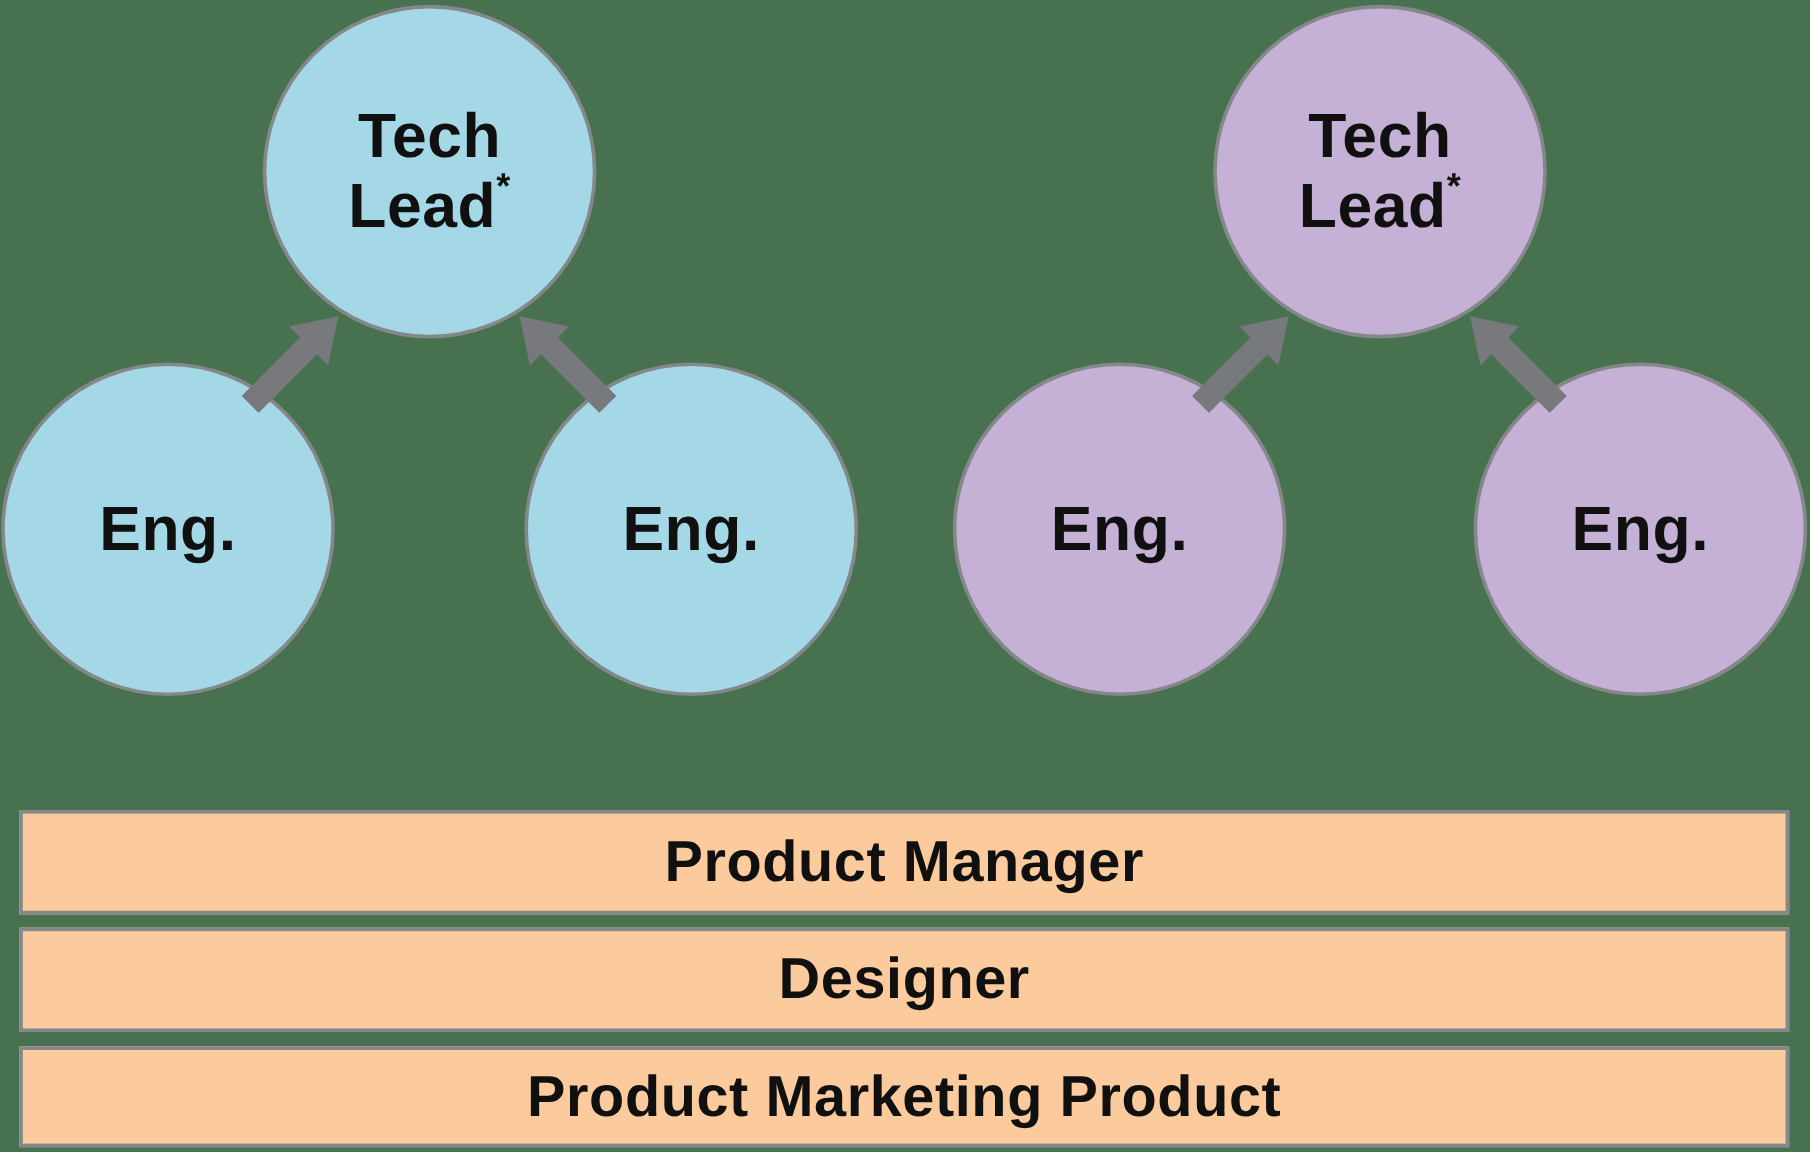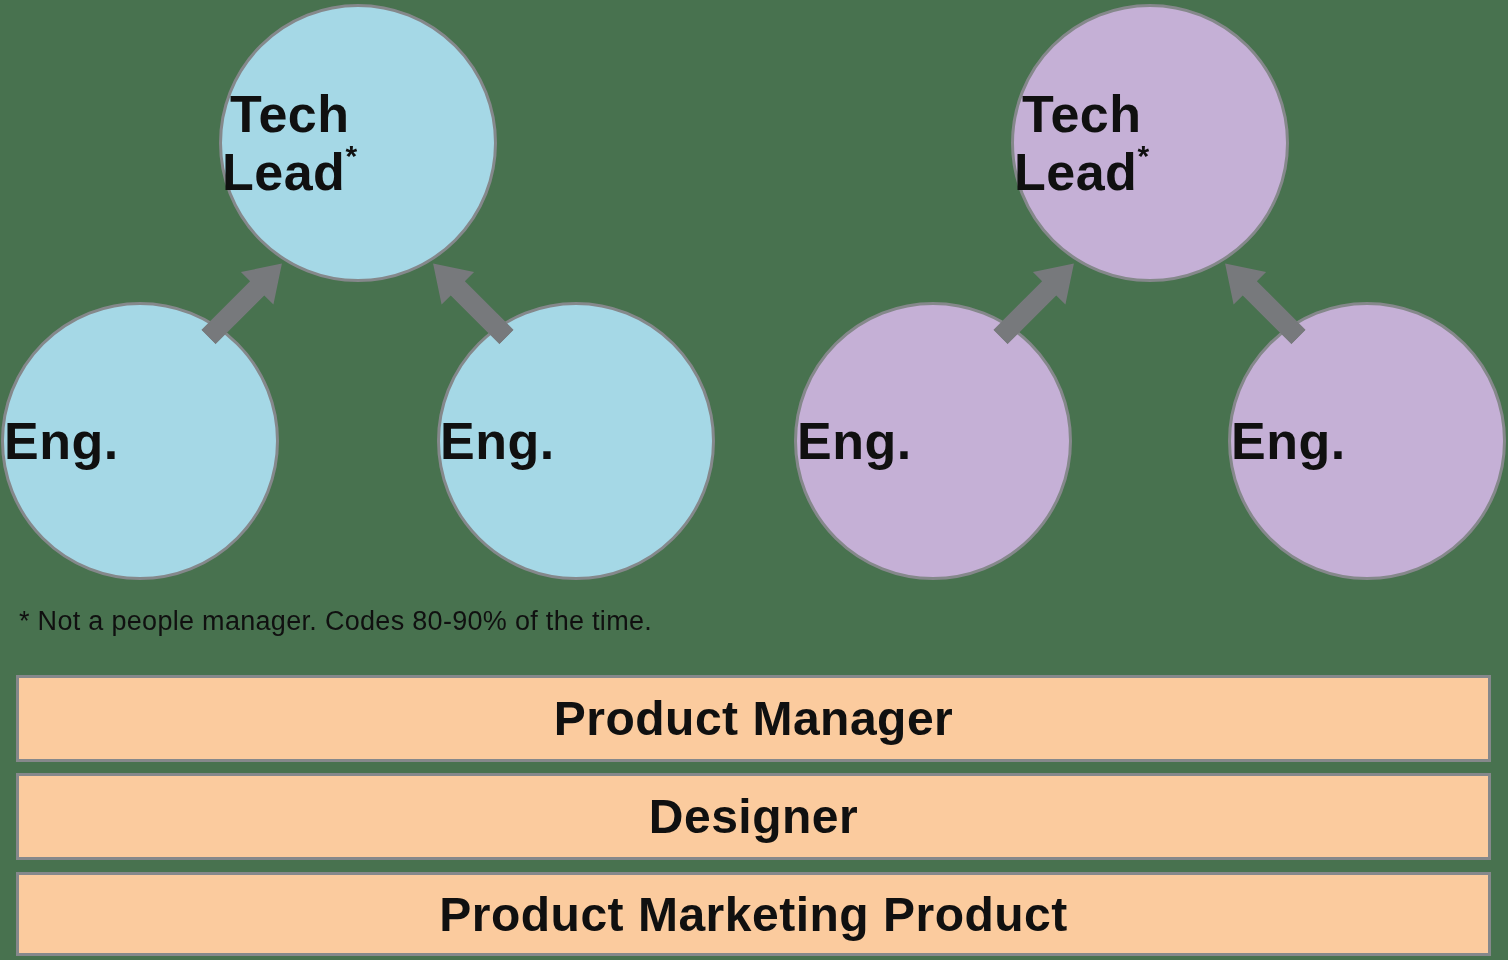--- a/index.html
+++ b/index.html
@@ -17,20 +17,21 @@
   }
   .circle {
     position: absolute;
     width: 278px;
     height: 278px;
     border-radius: 50%;
     border: 3px solid var(--outline, #85888b);
     box-sizing: border-box;
     display: flex;
     align-items: center;
+    justify-content: center;
     text-align: center;
     font-weight: 700;
     font-size: 52px;
     line-height: 1.12;
     letter-spacing: 0.5px;
   }
   .team-a { background: var(--team-a-fill, #a5d8e6); }
   .team-b { background: var(--team-b-fill, #c5b0d6); }
   .circle .label sup {
     font-size: 30px;
@@ -110,21 +111,20 @@
   </div>
 
   <svg class="arrow" style="left:985px; top:274px; transform:rotate(-45deg);" width="105" height="52" viewBox="0 0 105 52">
     <polygon points="0,16 69,16 69,3 104,26 69,49 69,36 0,36"></polygon>
   </svg>
 
   <svg class="arrow" style="left:1209px; top:274px; transform:rotate(-135deg);" width="105" height="52" viewBox="0 0 105 52">
     <polygon points="0,16 69,16 69,3 104,26 69,49 69,36 0,36"></polygon>
   </svg>
 
-  <div class="footnote">* Not a people manager. Codes 80-90% of the time.</div>
 
   <div class="bar bar-1">
     <span>Product Manager</span>
   </div>
   <div class="bar bar-2">
     <span>Designer</span>
   </div>
   <div class="bar bar-3">
     <span>Product Marketing Product</span>
   </div>

